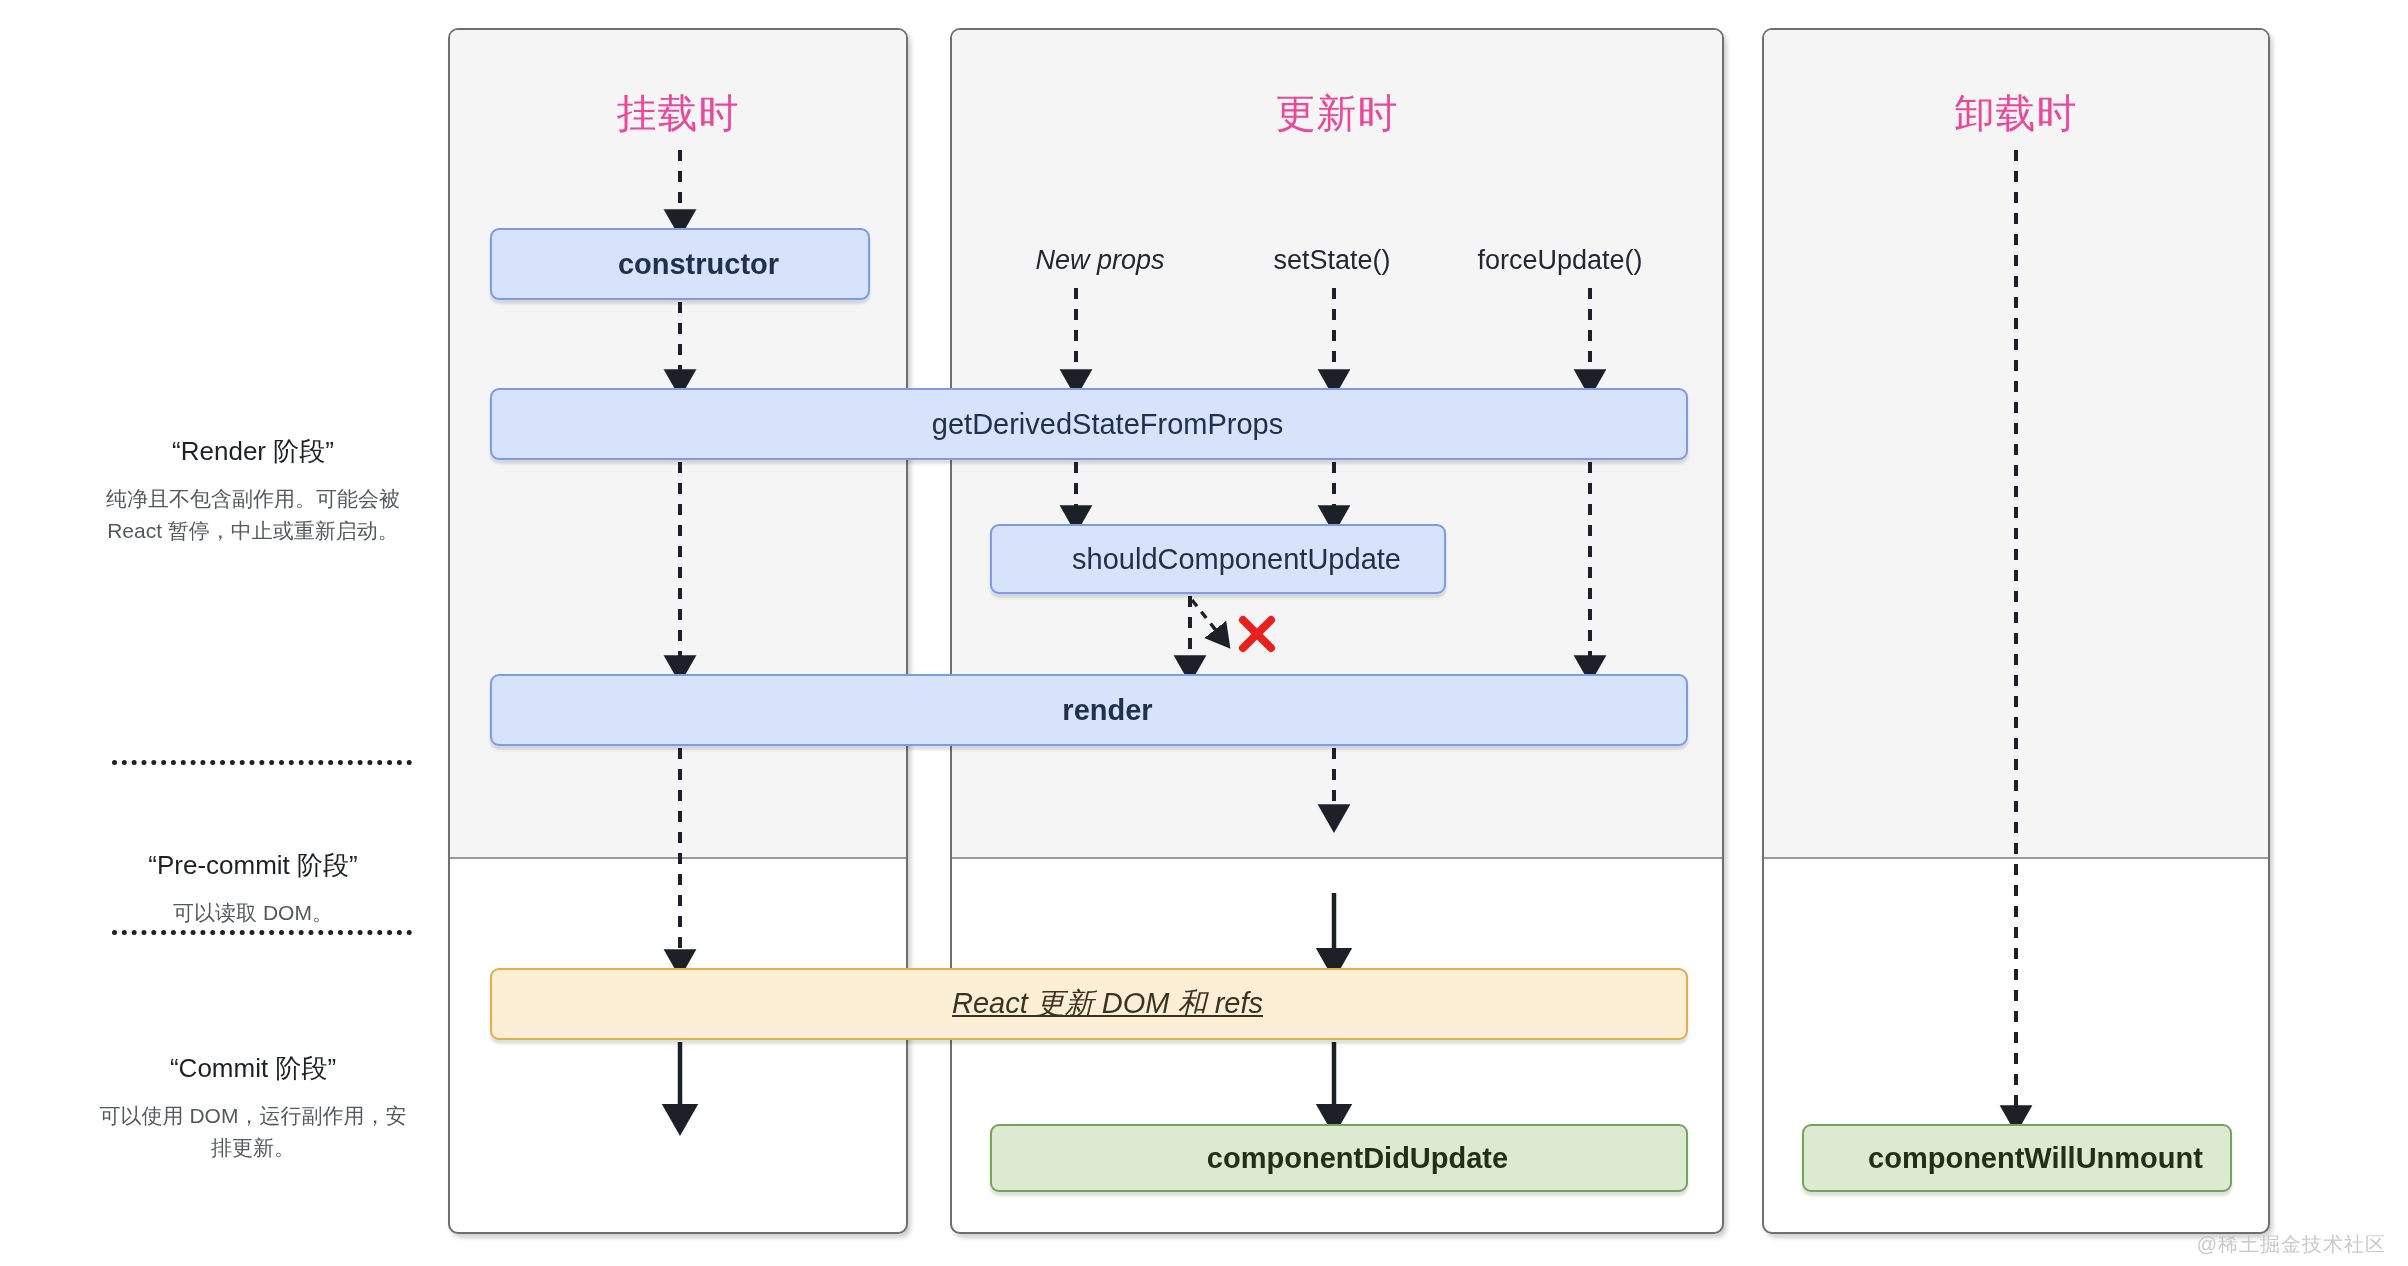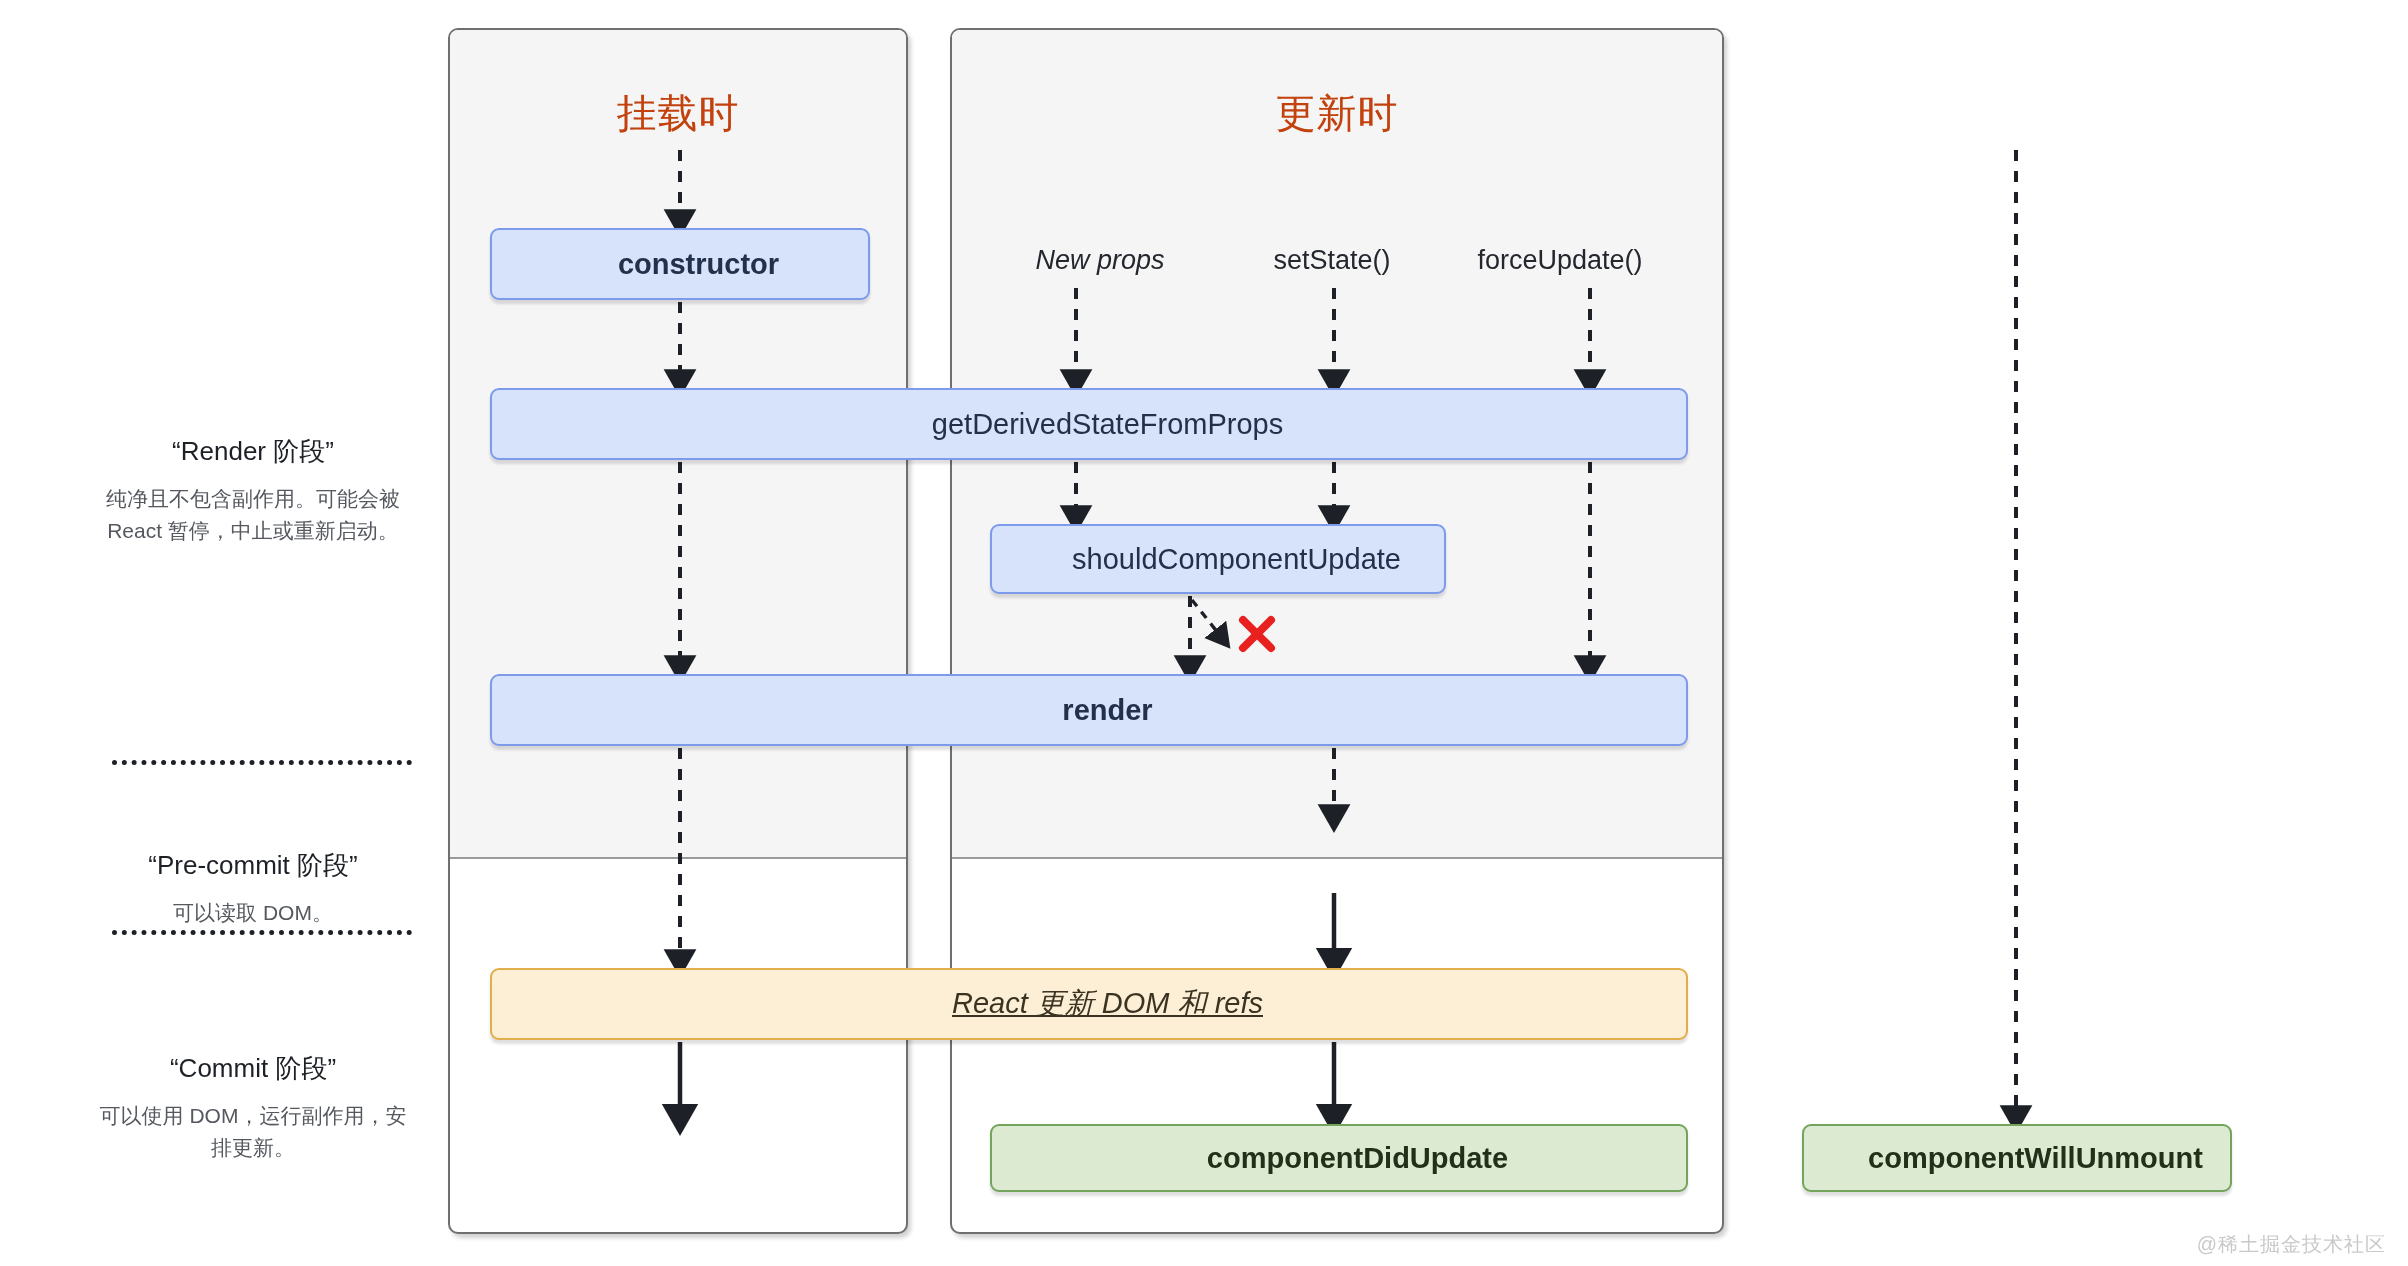--- a/index.html
+++ b/index.html
@@ -16,21 +16,21 @@
     background:#ffffff;box-sizing:border-box;
     box-shadow:3px 4px 4px rgba(0,0,0,.18);
   }
   .panel .shade{
     position:absolute;left:0;top:0;right:0;
     background:#f5f5f5;border-bottom:2px solid #9a9a9a;
     border-radius:8px 8px 0 0;
   }
   .panel-title{
     position:absolute;left:0;right:0;text-align:center;
-    font-size:40px;font-weight:400;color:#c2410c;letter-spacing:1px;
+    font-size:40px;font-weight:400;color:#ec4899;letter-spacing:1px;
   }
 
   #panel-mount   {left:448px; top:28px; width:460px;  height:1206px;}
   #panel-update  {left:950px; top:28px; width:774px;  height:1206px;}
   #panel-unmount {left:1762px;top:28px; width:508px;  height:1206px;}
   #panel-mount .shade  {height:827px;}
   #panel-update .shade {height:827px;}
   #panel-unmount .shade{height:827px;}
   .panel-title{top:56px;}
 
@@ -100,20 +100,24 @@
   <div class="panel" id="panel-mount">
     <div class="shade"></div>
     <div class="panel-title">挂载时</div>
   </div>
 
   <div class="panel" id="panel-update">
     <div class="shade"></div>
     <div class="panel-title">更新时</div>
   </div>
 
+  <div class="panel" id="panel-unmount">
+    <div class="shade"></div>
+    <div class="panel-title">卸载时</div>
+  </div>
 
   <div class="legend" id="legend-render">
     <div class="ttl">“Render 阶段”</div>
     <div class="sub">纯净且不包含副作用。可能会被 React 暂停，中止或重新启动。</div>
   </div>
 
   <div class="dotline" id="dot-top"></div>
 
   <div class="legend" id="legend-pre">
     <div class="ttl">“Pre-commit 阶段”</div>

